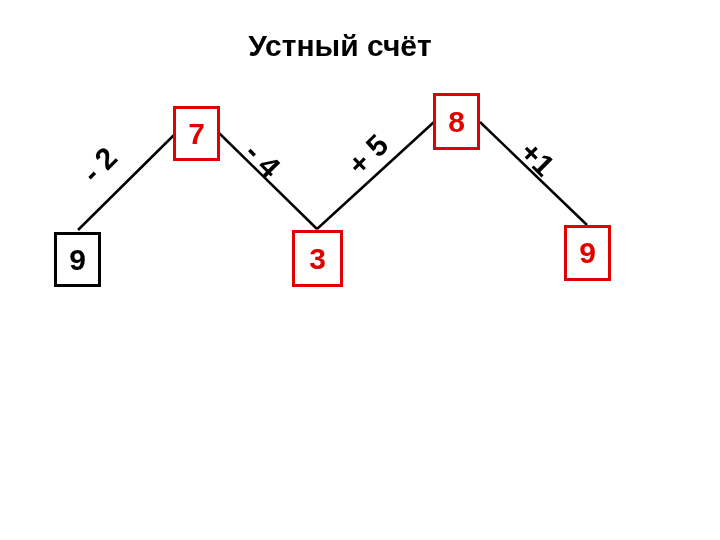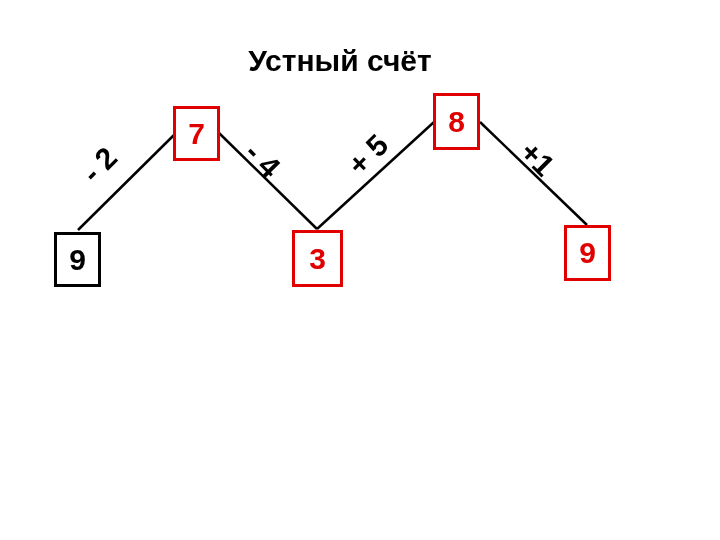--- a/index.html
+++ b/index.html
@@ -1,18 +1,18 @@
 <!DOCTYPE html>
 <html><head>
 <meta charset="utf-8">
 <style>
   html, body { margin:0; padding:0; background:#ffffff; }
   body { width:720px; height:540px; position:relative; overflow:hidden;
          font-family:"Liberation Sans", sans-serif; }
-  .title { position:absolute; left:0; width:680px; top:44px; text-align:center;
+  .title { position:absolute; left:0; width:680px; top:29px; text-align:center;
            font-size:30px; font-weight:bold; color:#000; }
   svg.lines { position:absolute; left:0; top:0; }
   .box { position:absolute; box-sizing:border-box; display:flex; align-items:center; justify-content:center;
          font-size:30px; font-weight:bold; background:#fff; }
   .box.black { border:3px solid #000; color:#000; }
   .box.red { border:3px solid #e00000; color:#e00000; }
   .op { position:absolute; font-size:30px; font-weight:bold; color:#000; white-space:nowrap; transform-origin:center center; }
 </style>
 </head>
 <body>

